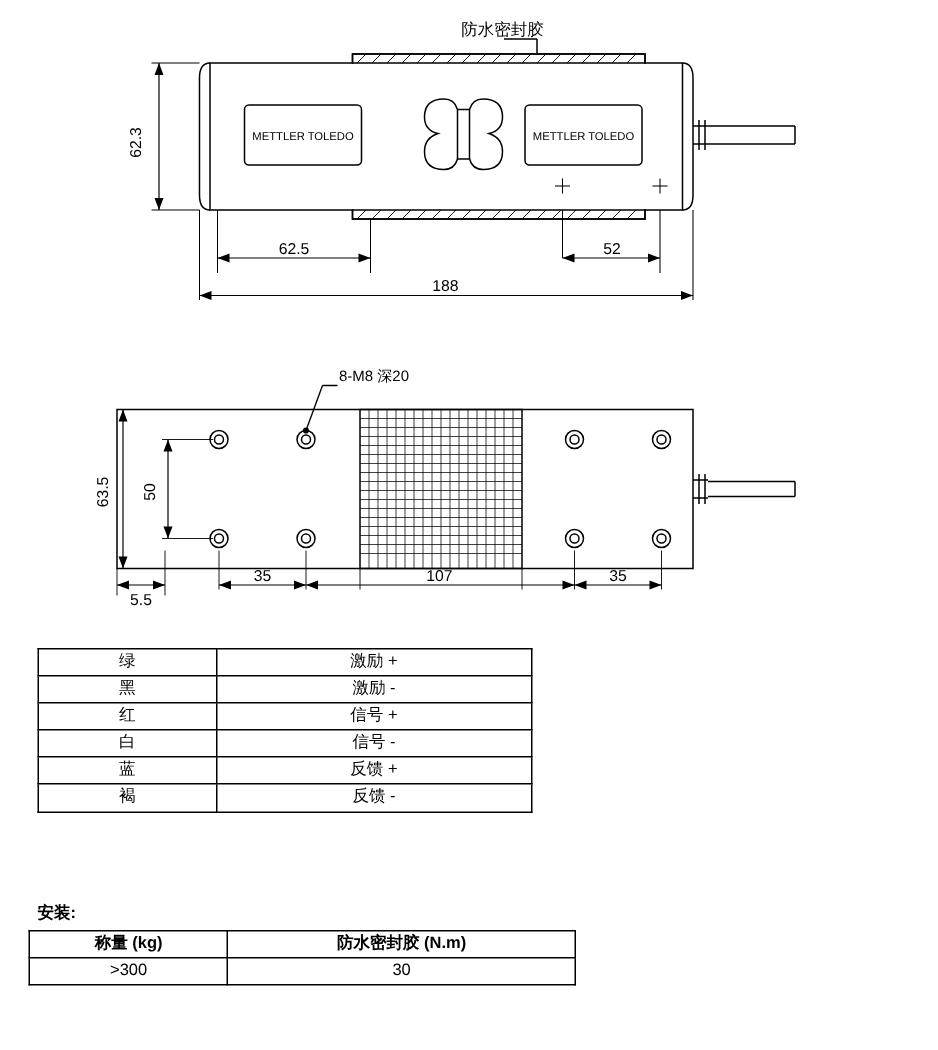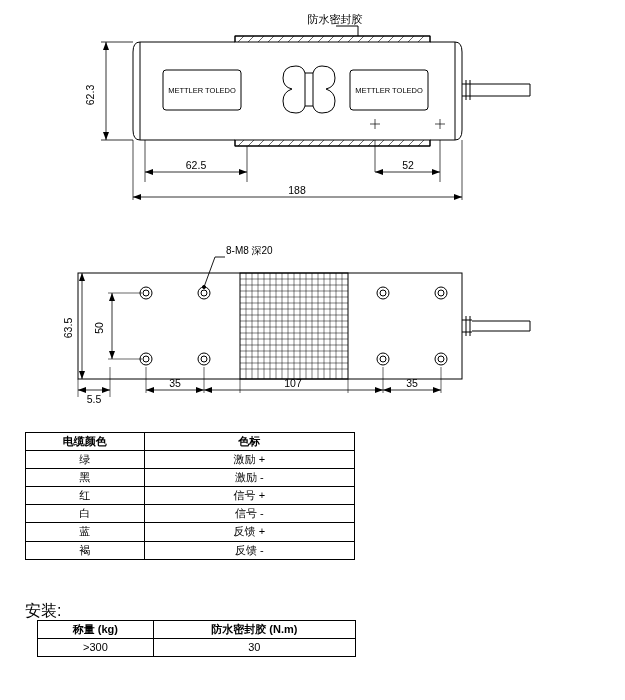--- a/index.html
+++ b/index.html
@@ -21,28 +21,28 @@
     text-align:center;
     padding:2px 0 3px 0;
     font-weight:normal;
     line-height:1.1;
   }
   #cable-table{left:25px;top:432px;width:330px;}
   #cable-table td.c1{width:118px;}
   #cable-table td.c2{width:210px;}
   #cable-table tr.head td{font-weight:bold;}
 
-  #torque-table{left:37px;top:620px;width:319px;}
+  #torque-table{left:19px;top:620px;width:365px;}
   #torque-table td.c1{width:110px;}
   #torque-table td.c2{width:193px;}
   #torque-table tr.head td{font-weight:bold;}
 
   .section-label{
     position:absolute;left:25px;top:601px;
-    font-size:16px;font-weight:normal;
+    font-size:11px;font-weight:bold;
   }
 </style>
 </head>
 <body>
 
 <div class="wrap">
 
   <svg width="625" height="230" style="position:absolute;left:0;top:0;">
     <g stroke="#000" fill="none" stroke-width="1">
 
@@ -294,24 +294,20 @@
     <g stroke="#000" fill="none" stroke-width="0.8">
       <line x1="383" y1="155" x2="441" y2="155"></line>
       <path d="M383,155 l8,-3 l0,6 z" fill="#000" stroke="none"></path>
       <path d="M441,155 l-8,-3 l0,6 z" fill="#000" stroke="none"></path>
     </g>
     <text x="412" y="152" font-size="10.5" text-anchor="middle">35</text>
   </svg>
 
   <table class="tbl" id="cable-table">
     <tbody>
-      <tr class="head">
-        <td class="c1">电缆颜色</td>
-        <td class="c2">色标</td>
-      </tr>
       <tr>
         <td class="c1">绿</td>
         <td class="c2">激励 +</td>
       </tr>
       <tr>
         <td class="c1">黑</td>
         <td class="c2">激励 -</td>
       </tr>
       <tr>
         <td class="c1">红</td>

